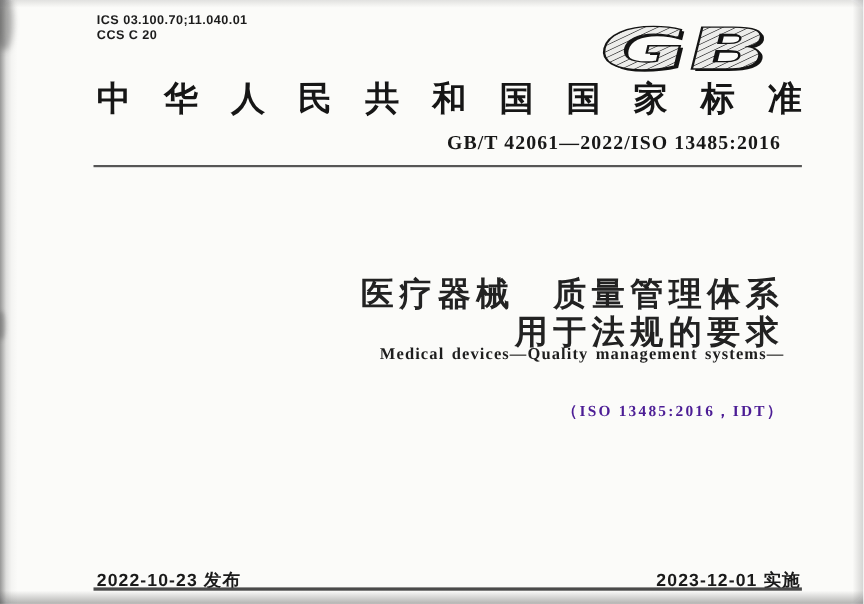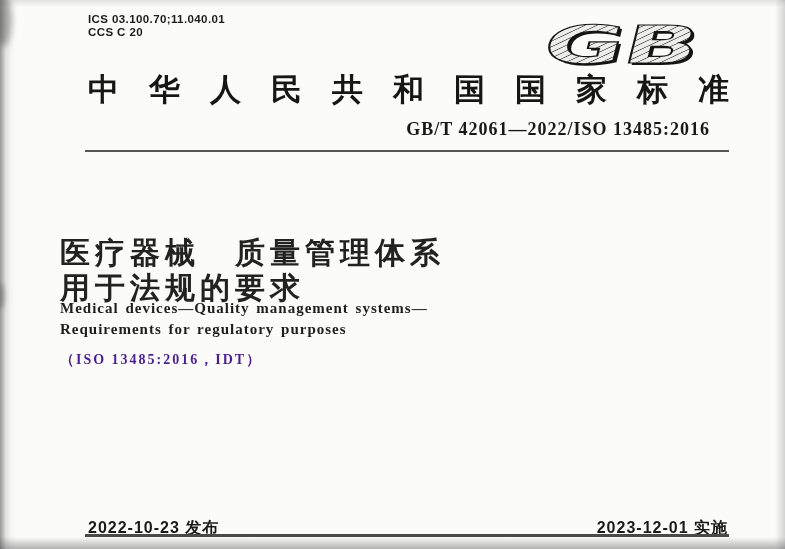--- a/index.html
+++ b/index.html
@@ -53,21 +53,21 @@
     position: absolute; right: 75px; top: 119px;
     font-family: "Liberation Serif", "DejaVu Serif", serif;
     font-weight: bold; font-size: 18px; letter-spacing: 1px; color: #181818;
     white-space: nowrap;
     margin-left: 28px;
   }
   .rule { position: absolute; left: 85px; width: 644px; background: #565656; }
   .rule-top    { top: 150px; height: 2px; }
   .rule-bottom { top: 534px; height: 2.5px; background: #4a4a4a; }
 
-  .center-col { position: absolute; left: 60px; width: 641px; text-align: left; }
+  .center-col { position: absolute; left: 72px; width: 641px; text-align: right; margin-top: 14px; }
   .title-cn { font-weight: bold; color: #222; letter-spacing: 5px; white-space: nowrap; }
   .title-cn-1 { top: 233px; font-size: 30px; }
   .title-cn-2 { top: 268px; font-size: 30px; }
   .title-en {
     font-family: "Liberation Serif", "DejaVu Serif", serif;
     font-weight: bold; font-size: 15px; color: #1e1e1e;
     letter-spacing: 1px; word-spacing: 2px; white-space: nowrap;
   }
   .title-en-1 { top: 300px; }
   .title-en-2 { top: 321px; }
@@ -131,21 +131,20 @@
     </div>
 
   <div class="std-number">GB/T 42061—2022/ISO 13485:2016</div>
 
   <div class="rule rule-top"></div>
 
   <div class="center-col title-cn title-cn-1">医疗器械　质量管理体系</div>
   <div class="center-col title-cn title-cn-2">用于法规的要求</div>
 
   <div class="center-col title-en title-en-1">Medical devices—Quality management systems—</div>
-  <div class="center-col title-en title-en-2">Requirements for regulatory purposes</div>
 
   <div class="center-col iso-note">（ISO 13485:2016，IDT）</div>
 
   <div class="dates-row">
     <span>2022-10-23 发布</span>
     <span>2023-12-01 实施</span>
   </div>
 
   <div class="rule rule-bottom"></div>
 

